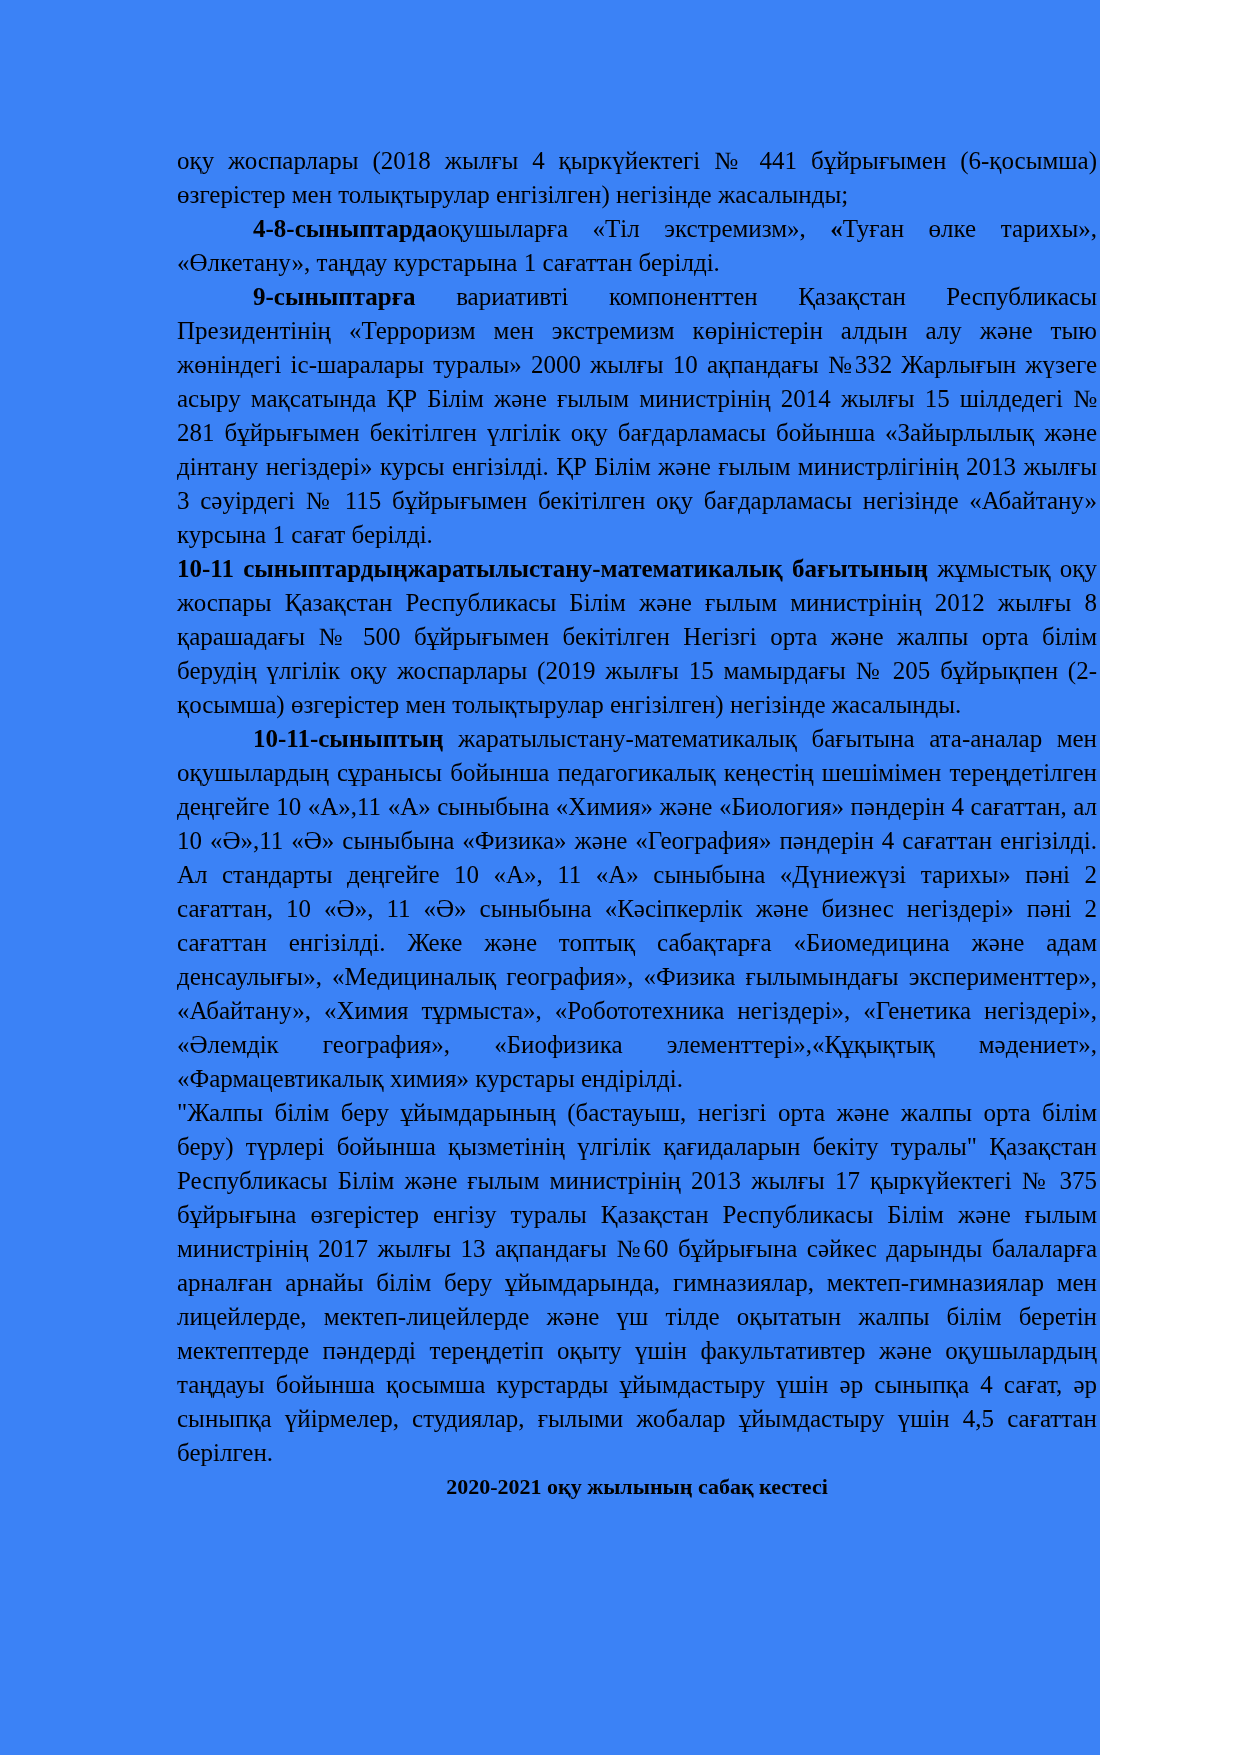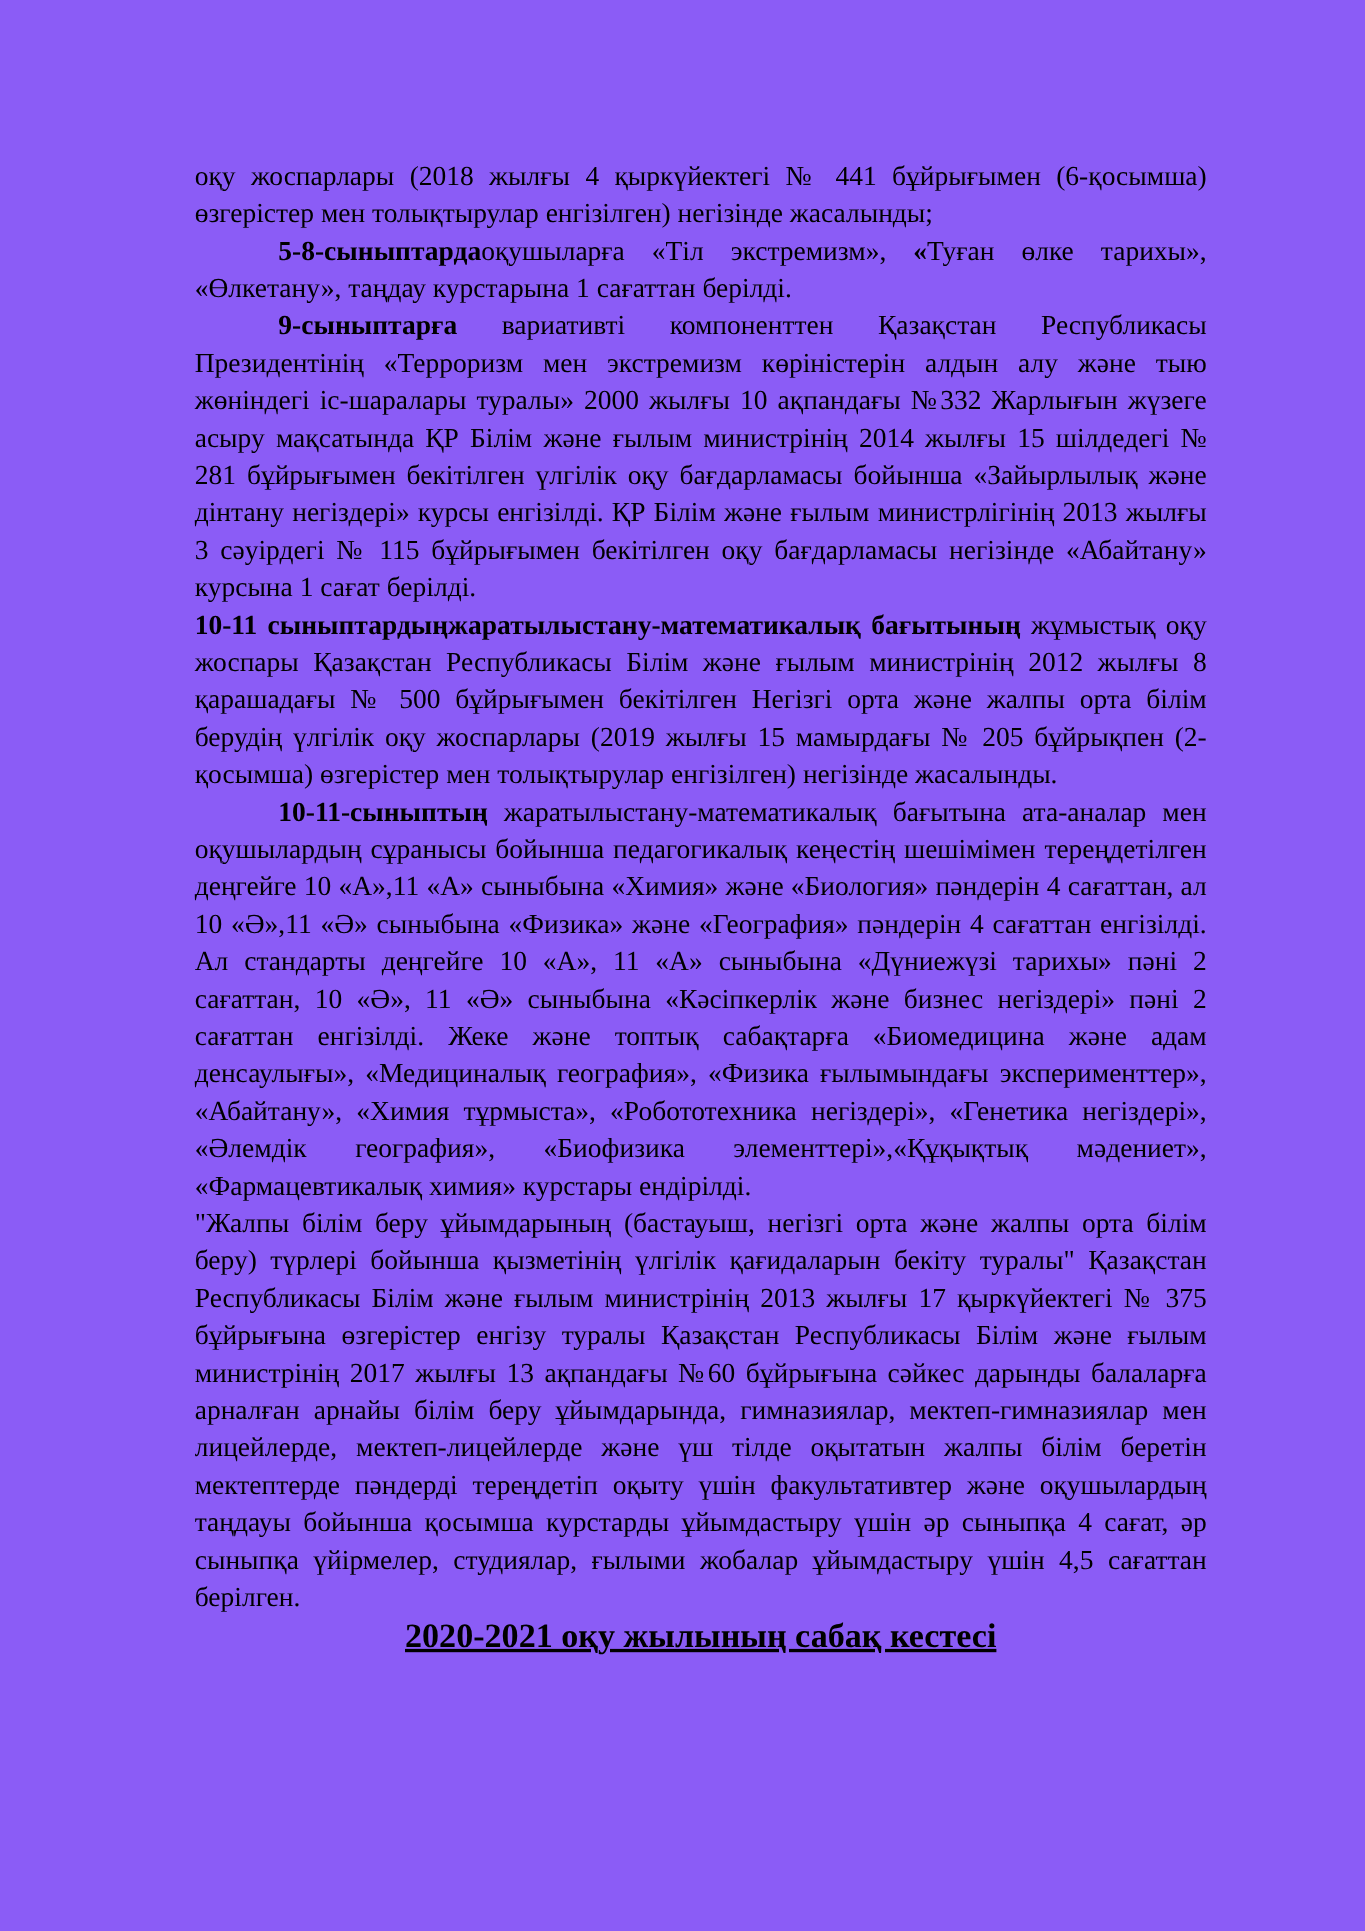--- a/index.html
+++ b/index.html
@@ -2,23 +2,23 @@
 <html lang="kk"><head>
 <meta charset="utf-8">
 <style>
   html, body {
     margin: 0;
     padding: 0;
     background: #ffffff;
   }
   .page {
     position: relative;
-    width: 1241px;
+    width: 1100px;
     height: 1755px;
-    background: #8b5cf6;
+    background: #3b82f6;
     overflow: hidden;
   }
   .body-text {
     position: absolute;
     left: 177px;
     top: 144px;
     width: 920px;
     color: #000000;
     font-family: "Liberation Serif", "DejaVu Serif", serif;
     font-size: 25px;
@@ -32,33 +32,32 @@
   p.indent {
     text-indent: 76px;
   }
   .b {
     font-weight: bold;
   }
   .heading {
     margin-top: 6px;
     text-align: center;
     font-weight: bold;
-    font-size: 31px;
-    text-decoration: underline;
+    font-size: 22px;
   }
 </style>
 </head>
 <body>
 
 <div class="page">
   <div class="body-text">
 
     <p><span>оқу жоспарлары (2018 жылғы 4 қыркүйектегі № 441 бұйрығымен (6-қосымша)  өзгерістер мен толықтырулар енгізілген) негізінде жасалынды;</span></p>
 
-    <p class="indent"><span class="b">5-8-сыныптарда</span><span>оқушыларға «Тіл экстремизм», </span><span class="b">«</span><span>Туған өлке тарихы», «Өлкетану», таңдау курстарына 1  сағаттан берілді.</span></p>
+    <p class="indent"><span class="b">4-8-сыныптарда</span><span>оқушыларға «Тіл экстремизм», </span><span class="b">«</span><span>Туған өлке тарихы», «Өлкетану», таңдау курстарына 1  сағаттан берілді.</span></p>
 
     <p class="indent"><span class="b">9-сыныптарға</span><span> вариативті компоненттен Қазақстан Республикасы Президентінің «Терроризм мен экстремизм көріністерін алдын алу және тыю жөніндегі іс-шаралары туралы» 2000 жылғы 10 ақпандағы №332 Жарлығын жүзеге асыру мақсатында ҚР Білім және ғылым министрінің 2014 жылғы 15 шілдедегі № 281 бұйрығымен бекітілген үлгілік оқу бағдарламасы бойынша «Зайырлылық және дінтану негіздері» курсы енгізілді.  ҚР Білім және ғылым министрлігінің 2013 жылғы 3 сәуірдегі № 115 бұйрығымен бекітілген оқу бағдарламасы негізінде «Абайтану» курсына 1 сағат берілді.</span></p>
 
     <p><span class="b">10-11 сыныптардыңжаратылыстану-математикалық бағытының</span><span> жұмыстық оқу  жоспары Қазақстан Республикасы Білім және ғылым министрінің 2012 жылғы 8 қарашадағы № 500 бұйрығымен бекітілген Негізгі орта және жалпы орта білім берудің үлгілік оқу жоспарлары (2019 жылғы 15 мамырдағы № 205 бұйрықпен (2-қосымша) өзгерістер мен толықтырулар енгізілген) негізінде жасалынды.</span></p>
 
     <p class="indent"><span class="b">10-11-сыныптың</span><span> жаратылыстану-математикалық  бағытына ата-аналар мен оқушылардың сұранысы бойынша педагогикалық кеңестің шешімімен  тереңдетілген деңгейге 10 «А»,11 «А» сыныбына «Химия» және «Биология» пәндерін 4 сағаттан, ал 10 «Ә»,11 «Ә»  сыныбына  «Физика» және «География» пәндерін 4 сағаттан енгізілді. Ал стандарты деңгейге 10 «А», 11 «А»  сыныбына «Дүниежүзі тарихы» пәні 2 сағаттан, 10 «Ә», 11 «Ә» сыныбына   «Кәсіпкерлік және бизнес негіздері» пәні 2 сағаттан енгізілді. Жеке және топтық сабақтарға «Биомедицина және адам денсаулығы», «Медициналық география», «Физика ғылымындағы эксперименттер», «Абайтану», «Химия тұрмыста», «Робототехника негіздері», «Генетика негіздері», «Әлемдік география», «Биофизика элементтері»,«Құқықтық мәдениет», «Фармацевтикалық химия»  курстары ендірілді.</span></p>
 
     <p><span>"Жалпы білім беру ұйымдарының (бастауыш, негізгі орта және жалпы орта білім беру) түрлері бойынша қызметінің үлгілік қағидаларын бекіту туралы" Қазақстан Республикасы Білім және ғылым министрінің 2013 жылғы 17 қыркүйектегі № 375 бұйрығына өзгерістер енгізу туралы Қазақстан Республикасы Білім және ғылым министрінің 2017 жылғы 13 ақпандағы №60 бұйрығына  сәйкес дарынды балаларға арналған арнайы білім беру ұйымдарында, гимназиялар, мектеп-гимназиялар мен лицейлерде, мектеп-лицейлерде және үш тілде оқытатын жалпы білім беретін мектептерде пәндерді тереңдетіп оқыту үшін факультативтер және оқушылардың таңдауы бойынша қосымша курстарды ұйымдастыру үшін әр сыныпқа 4 сағат, әр сыныпқа үйірмелер, студиялар, ғылыми жобалар ұйымдастыру үшін 4,5 сағаттан берілген.</span></p>
 
     <p class="heading">2020-2021 оқу жылының сабақ кестесі</p>

